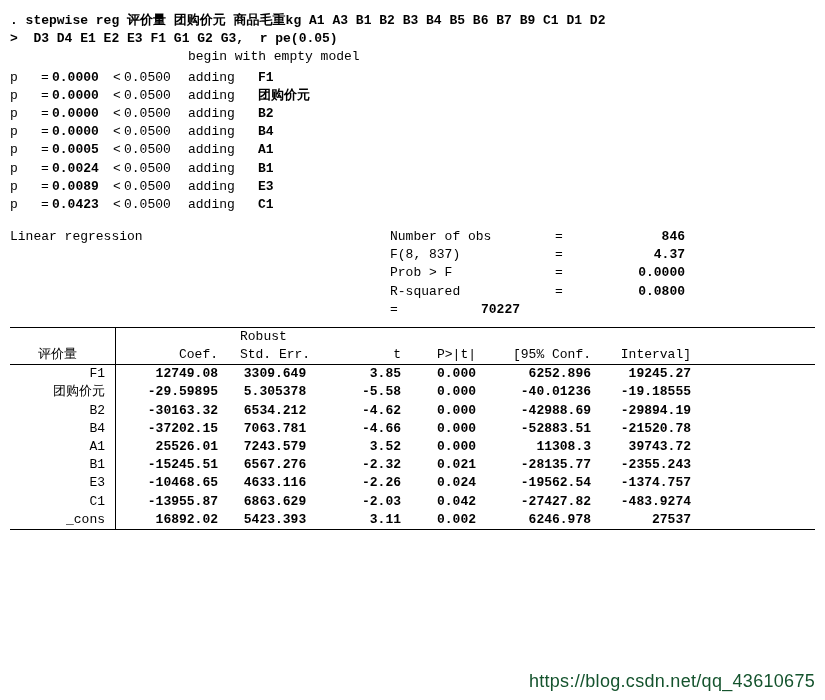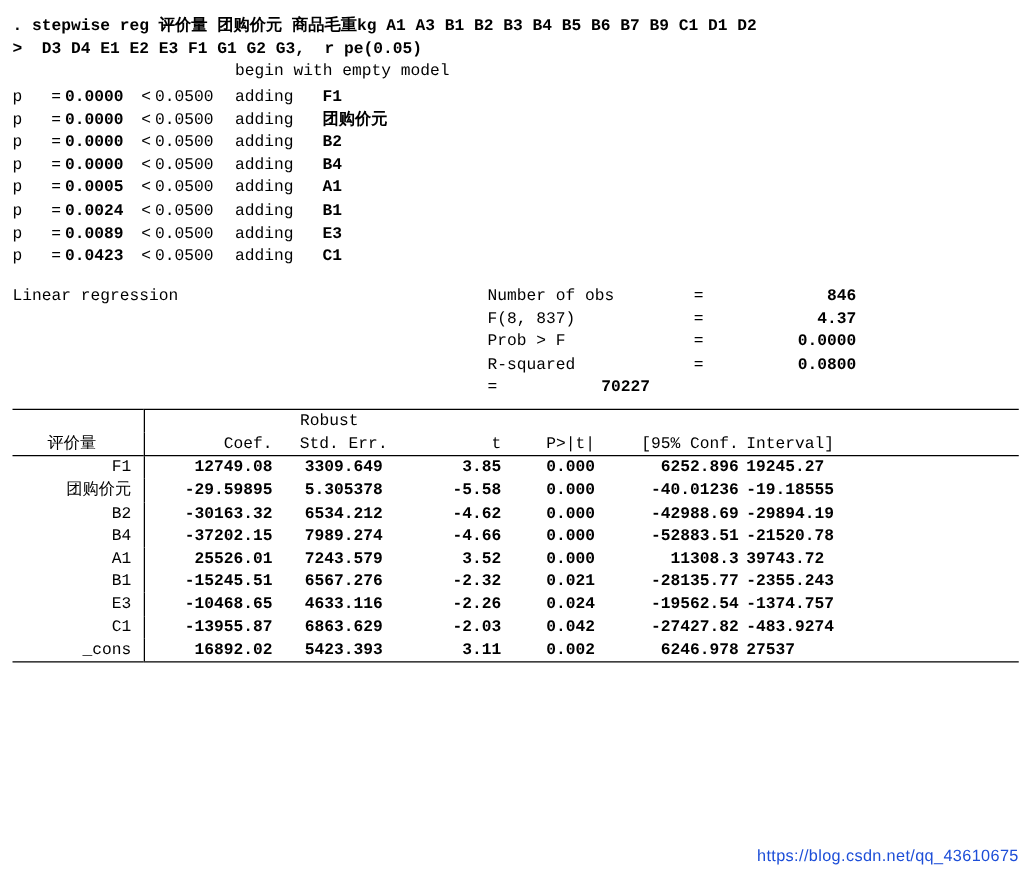--- a/index.html
+++ b/index.html
@@ -35,37 +35,37 @@
     .stat-val { width: 100px; text-align: right; font-weight: bold; }
     .table { font-family: "Courier New", Consolas, monospace; }
     .trow { display: flex; align-items: stretch; }
     .c-dep { width: 105px; text-align: right; padding-right: 10px; }
     .vline { border-left: 1px solid #000; width: 1px; }
     .c-coef { width: 108px; text-align: right; padding-right: 6px; }
     .c-se { width: 108px; text-align: center; padding-right: 6px; }
     .c-t { width: 75px; text-align: right; padding-right: 6px; }
     .c-pt { width: 75px; text-align: right; padding-right: 6px; }
     .c-ciL { width: 115px; text-align: right; padding-right: 6px; }
-    .c-ciR { width: 100px; padding-right: 6px; }
+    .c-ciR { width: 100px; text-align: right; padding-right: 6px; }
     .thead .c-se { text-align: center; }
     .thead .c-ciL { text-align: right; }
     .hr-row { display: flex; }
     .hr-left { width: 105px; border-top: 1px solid #000; }
     .hr-cross { width: 1px; border-top: 1px solid #000; }
     .hr-right { flex: 1; border-top: 1px solid #000; }
     .depvar { text-align: center; }
     .robust-hdr { position: relative; height: 18px; }
     .robust-hdr .lbl { position: absolute; left: 230px; }
     .watermark {
       position: fixed;
       right: 10px;
       bottom: 6px;
-      color: #1d4ed8;
+      color: #14532d;
       font-family: Arial, sans-serif;
-      font-size: 13px;
+      font-size: 18px;
       letter-spacing: 0.3px;
     }
     .tbody .trow span:not(.vline):not(.c-dep) { font-weight: bold; }
   </style>
 </head>
 <body>
 
 <div class="cmd-line bold"><span>. stepwise reg 评价量 团购价元 商品毛重kg A1 A3 B1 B2 B3 B4 B5 B6 B7 B9 C1 D1 D2</span></div>
 <div class="cmd-line bold"><span>&gt;  D3 D4 E1 E2 E3 F1 G1 G2 G3,  r pe(0.05)</span></div>
 
@@ -172,21 +172,21 @@
         <span class="c-se">6534.212</span>
         <span class="c-t">-4.62</span>
         <span class="c-pt">0.000</span>
         <span class="c-ciL">-42988.69</span>
         <span class="c-ciR">-29894.19</span>
       </div>
       <div class="trow">
         <span class="c-dep">B4</span>
         <span class="vline"></span>
         <span class="c-coef">-37202.15</span>
-        <span class="c-se">7989.274</span>
+        <span class="c-se">7063.781</span>
         <span class="c-t">-4.66</span>
         <span class="c-pt">0.000</span>
         <span class="c-ciL">-52883.51</span>
         <span class="c-ciR">-21520.78</span>
       </div>
       <div class="trow">
         <span class="c-dep">A1</span>
         <span class="vline"></span>
         <span class="c-coef">25526.01</span>
         <span class="c-se">7243.579</span>

